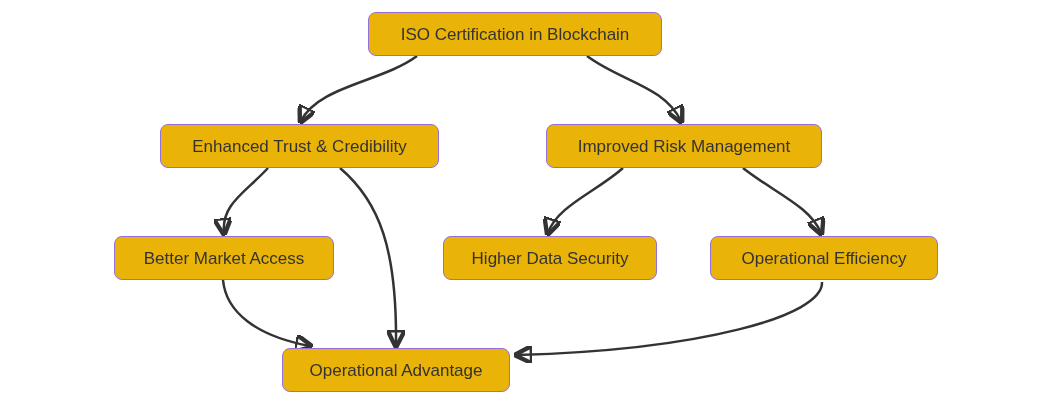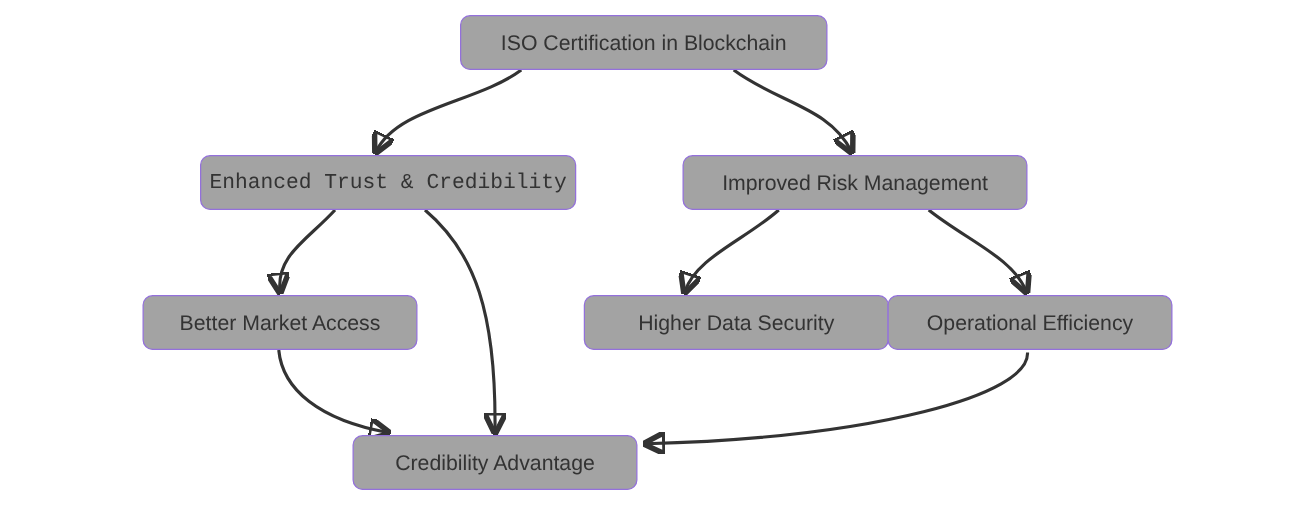--- a/index.html
+++ b/index.html
@@ -20,34 +20,34 @@
   .edges path {
     fill: none;
     stroke: #333333;
     stroke-width: 2.5px;
   }
   .node {
     position: absolute;
     display: flex;
     align-items: center;
     justify-content: center;
-    background: #a3a3a3;
+    background: #eab308;
     border: 1.5px solid #9370DB;
     border-radius: 8px;
     color: #333333;
     font-size: 17px;
     line-height: 1;
     white-space: nowrap;
     text-align: center;
   }
   .node-iso        { left: 368px; top: 12px;  width: 294px; height: 44px; }
-  .node-trust      { left: 160px; top: 124px; width: 301px; height: 44px; font-family: Liberation Mono, monospace; }
+  .node-trust      { left: 160px; top: 124px; width: 279px; height: 44px; }
   .node-risk       { left: 546px; top: 124px; width: 276px; height: 44px; text-align: right; }
   .node-market     { left: 114px; top: 236px; width: 220px; height: 44px; }
-  .node-security   { left: 443px; top: 236px; width: 244px; height: 44px; margin-left: 24px; }
+  .node-security   { left: 443px; top: 236px; width: 214px; height: 44px; }
   .node-efficiency { left: 710px; top: 236px; width: 228px; height: 44px; justify-content: center; }
   .node-advantage  { left: 282px; top: 348px; width: 228px; height: 44px; }
 </style>
 </head>
 <body>
 
 <div class="canvas">
 
   <svg class="edges" viewBox="0 0 1046 405" xmlns="http://www.w3.org/2000/svg">
     <defs>
@@ -83,16 +83,16 @@
 
   <div class="node node-security">
     <span>Higher Data Security</span>
   </div>
 
   <div class="node node-efficiency">
     <span>Operational Efficiency</span>
   </div>
 
   <div class="node node-advantage">
-    <span>Credibility Advantage</span>
+    <span>Operational Advantage</span>
   </div>
 
 </div>
 
 </body></html>

